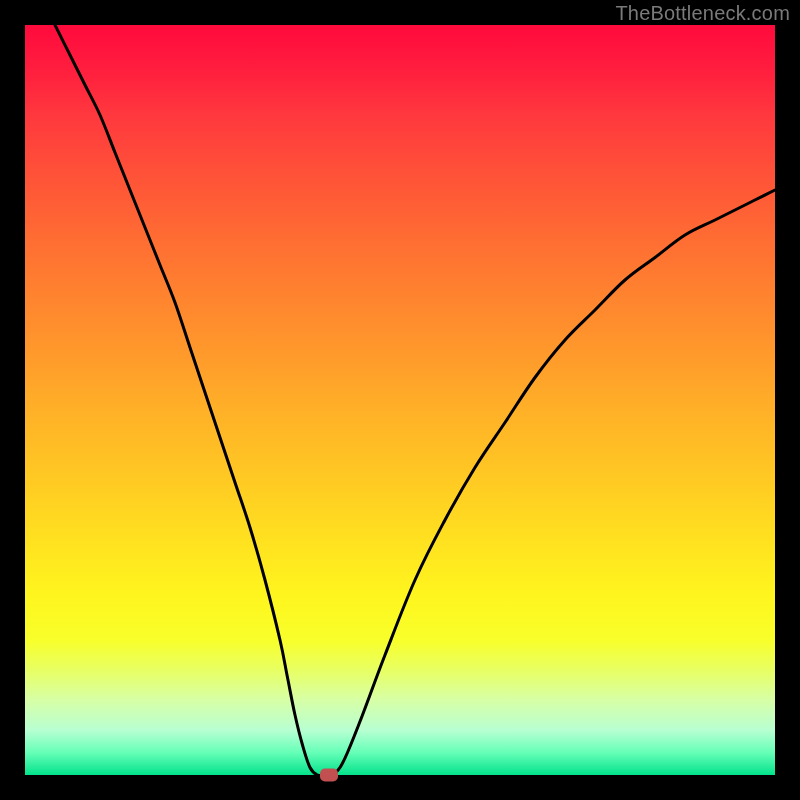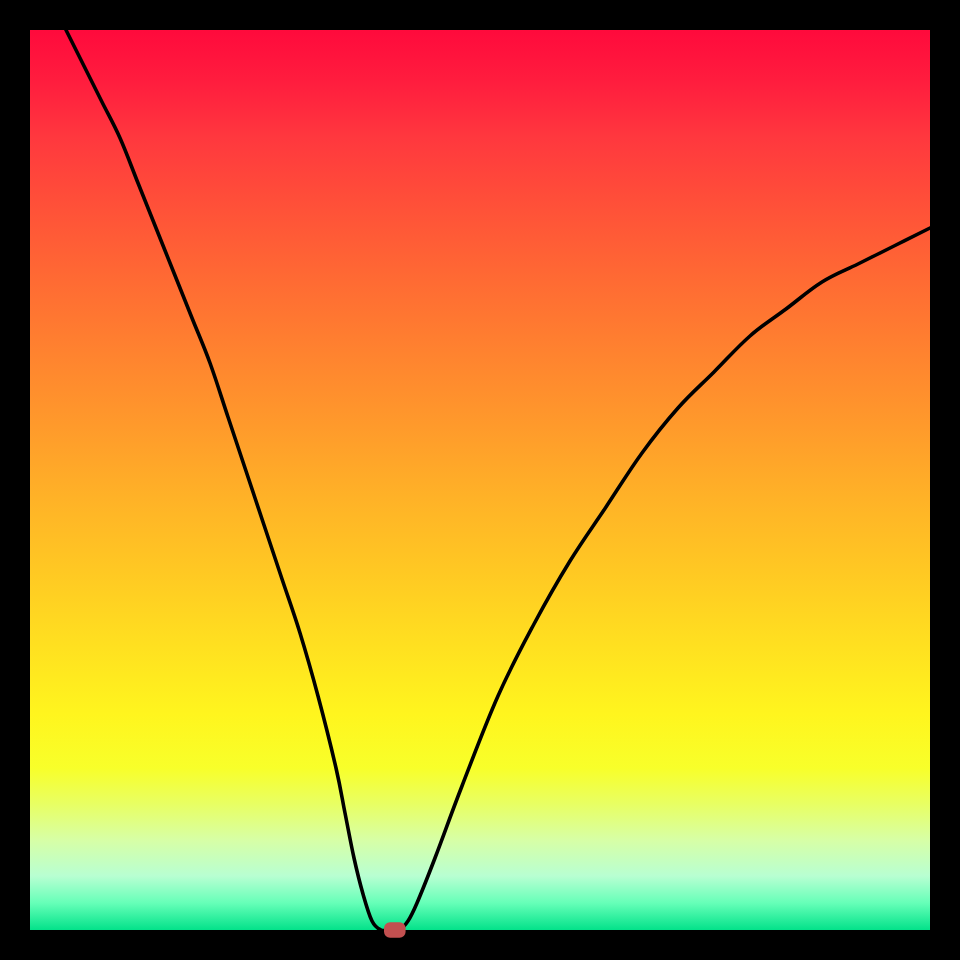--- a/index.html
+++ b/index.html
@@ -70,19 +70,20 @@
     height: 13px;
     border-radius: 5px;
     background: #c25050;
     transform: translate(-50%, -50%);
   }
 </style>
 </head>
 <body>
 
 <div class="frame">
+  <div class="watermark">TheBottleneck.com</div>
   <div class="plot-area">
     <svg class="curve" viewBox="0 0 750 750" preserveAspectRatio="none">
       <path id="curve-path" fill="none" stroke="#000" stroke-width="3" stroke-linejoin="round" stroke-linecap="round" d="M 30 0 C 32.7 5.3999999999999995, 39.6 19.200000000000003, 45 30 C 50.4 40.8, 54.6 49.2, 60 60 C 65.4 70.8, 69.6 77.85, 75 90 C 80.4 102.15, 84.6 114, 90 127.5 C 95.4 141, 99.60000000000001 151.5, 105.00000000000001 165 C 110.40000000000002 178.5, 114.60000000000001 189, 120 202.5 C 125.39999999999999 216, 129.6 226.49999999999994, 135 239.99999999999994 C 140.4 253.49999999999994, 144.6 262.65, 150 277.5 C 155.4 292.35, 159.6 306.30000000000007, 165 322.50000000000006 C 170.4 338.70000000000005, 174.6 351.3, 180 367.5 C 185.4 383.7, 189.6 396.3, 195 412.5 C 200.4 428.7, 204.60000000000002 441.3, 210.00000000000003 457.5 C 215.40000000000003 473.7, 219.6 484.95, 225 502.5 C 230.4 520.05, 234.6 534.75, 240 555 C 245.4 575.25, 250.95000000000002 597.45, 255.00000000000003 615 C 259.05 632.55, 259.8 639, 262.5 652.5 C 265.2 666, 267.3 677.85, 270 690 C 272.7 702.15, 274.8 710.55, 277.5 720 C 280.2 729.45, 282.3 737.1, 285 742.5 C 287.7 747.9, 289.8 748.65, 292.5 750 C 295.2 751.35, 297.3 750, 300 750 C 302.7 750, 304.8 751.35, 307.5 750 C 310.2 748.65, 312.3 746.55, 315 742.5 C 317.7 738.45, 318.45 736.95, 322.5 727.5 C 326.55 718.05, 330.75 707.55, 337.5 690 C 344.25 672.45, 350.55 654.3, 360 630 C 369.45 605.7, 379.2 579.3, 390 555 C 400.8 530.7, 409.20000000000005 515.25, 420.00000000000006 495 C 430.80000000000007 474.75, 439.2 460.05, 450 442.5 C 460.8 424.95, 469.2 413.7, 480 397.5 C 490.8 381.3, 499.20000000000005 367.34999999999997, 510.00000000000006 352.5 C 520.8000000000001 337.65000000000003, 529.2 327.15000000000003, 540 315.00000000000006 C 550.8 302.8500000000001, 559.2 295.8, 570 285 C 580.8 274.2, 589.2 264.45, 600 255 C 610.8 245.55, 619.2 240.6, 630 232.5 C 640.8 224.4, 649.2 216.75, 660 210 C 670.8 203.25, 679.2 200.4, 690 195 C 700.8 189.6, 709.2 185.4, 720 180 C 730.8 174.6, 744.6 167.7, 750 165"></path>
     </svg>
     <div class="marker" id="marker" style="left: 303.75px; top: 750px;"></div>
   </div>
 </div>
 
 </body></html>

